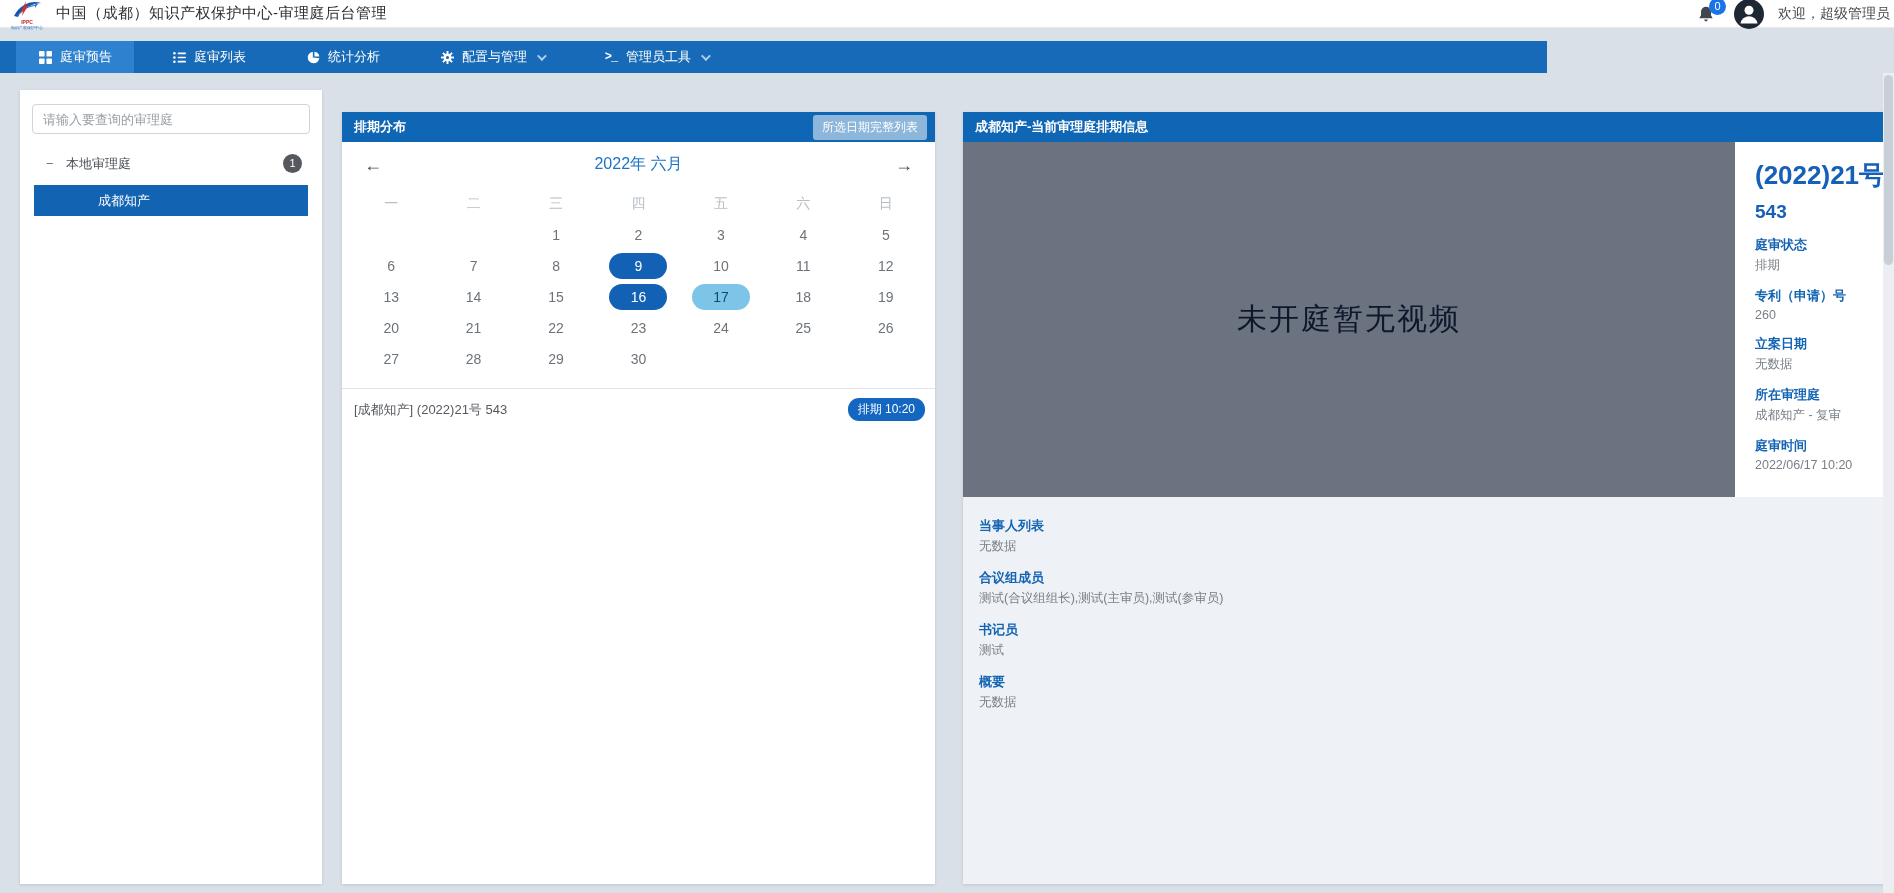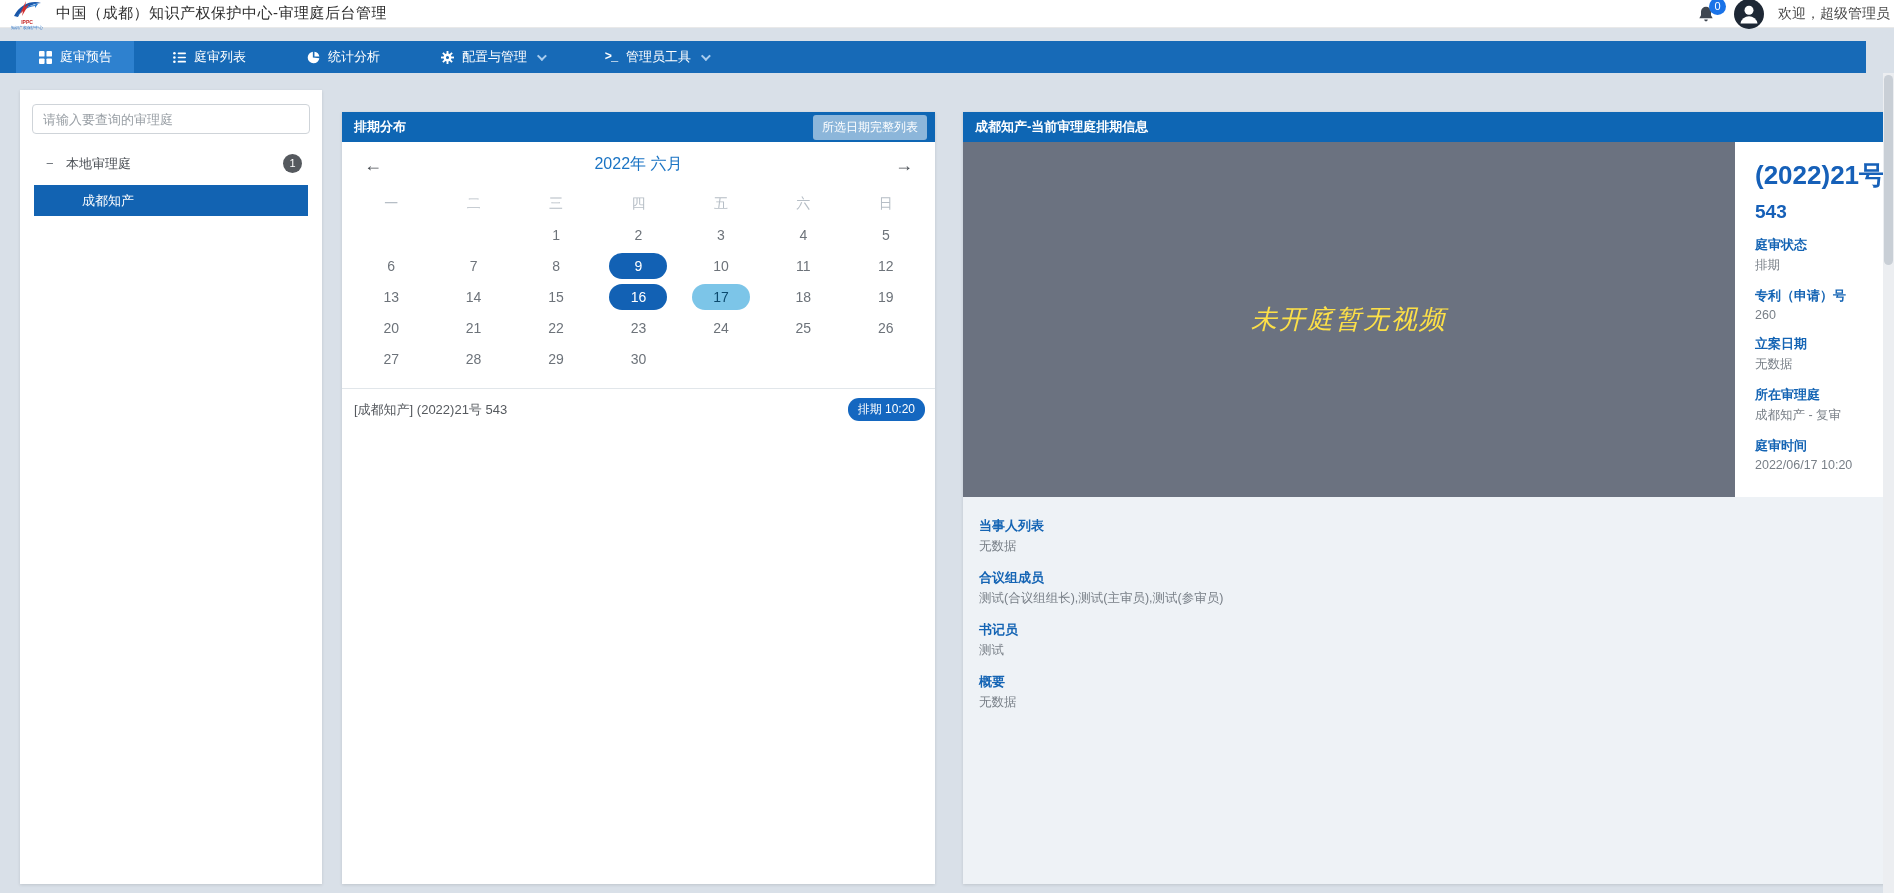--- a/index.html
+++ b/index.html
@@ -16,40 +16,40 @@
   .app-title { font-size:15px; color:#2f2f2f; margin-left:12px; letter-spacing:0.5px; }
   .topbar-right { margin-left:auto; display:flex; align-items:center; gap:14px; padding-right:4px; }
   .bell-wrap { position:relative; width:24px; height:24px; cursor:pointer; }
   .bell-wrap svg { width:20px; height:20px; margin-top:3px; }
   .bell-badge { position:absolute; top:-4px; right:-6px; min-width:17px; height:17px; border-radius:9px; background:#1a73e8; color:#fff; font-size:11px; line-height:17px; text-align:center; padding:0 3px; }
   .avatar { width:30px; height:30px; border-radius:50%; background:#1e2835; display:flex; align-items:center; justify-content:center; }
   .avatar svg { width:30px; height:30px; }
   .welcome { font-size:14px; color:#4a4a4a; white-space:nowrap;text-align:center; }
 
   
-  .navbar { position:absolute; left:0; top:41px; width:1866px; height:32px; background:#176ab7; display:flex; align-items:stretch; z-index:5; }
+  .navbar { position:absolute; left:0; top:41px; width:1547px; height:32px; background:#176ab7; display:flex; align-items:stretch; z-index:5; }
   .nav-item { display:flex; align-items:center; gap:8px; padding:0 22px; margin-left:16px; color:#fff; font-size:13px; cursor:pointer; }
   .nav-item.active { background:#2e81cf; }
   .nav-icon { width:14px; height:14px; display:inline-flex; align-items:center; justify-content:center; }
   .nav-icon svg { width:13px; height:13px; display:block; }
   .nav-icon .term { font-size:12px; font-weight:bold; font-family:"Liberation Mono","DejaVu Sans Mono",monospace; letter-spacing:-1px; }
   .chev { width:7px; height:7px; border-right:2px solid #a9cdef; border-bottom:2px solid #a9cdef; transform:rotate(45deg) translateY(-2px); margin-left:2px; }
 
   
   .content { position:absolute; left:0; top:73px; width:1894px; height:820px; background:#d9e0e8; }
 
   
   .sidebar { position:absolute; left:20px; top:17px; width:302px; bottom:9px; background:#ffffff; box-shadow:0 1px 3px rgba(0,0,0,0.12); padding:14px 12px; }
   .search-input { width:100%; height:30px; border:1px solid #cfd4d9; border-radius:4px; padding:0 10px; font-size:13px; color:#c2410c; outline:none; font-family:inherit; }
   .search-input::placeholder { color:#9aa0a6; }
   .tree-row { display:flex; align-items:center; margin-top:14px; padding:6px 8px 6px 14px; font-size:13px; color:#4a4f55; cursor:pointer; }
   .tree-expander { width:16px; color:#6a7077; font-size:13px; }
   .tree-label { margin-left:4px; }
   .tree-badge { margin-left:auto; width:19px; height:19px; border-radius:50%; background:#55595e; color:#fff; font-size:11px; line-height:19px; text-align:center; }
-  .tree-selected { margin-top:6px; margin-left:2px; margin-right:2px; height:31px; background:#1263b2; color:#fff; font-size:13px; display:flex; align-items:center; padding-left:48px; cursor:pointer; }
+  .tree-selected { margin-top:6px; margin-left:2px; margin-right:2px; height:31px; background:#1263b2; color:#fff; font-size:13px; display:flex; align-items:center; padding-left:64px; cursor:pointer; }
 
   
   .panel { background:#ffffff; box-shadow:0 1px 3px rgba(0,0,0,0.12); display:flex; flex-direction:column; }
   .panel-head { height:30px; background:#0e66b4; display:flex; align-items:center; padding:0 8px 0 12px; flex:none; }
   .panel-title { color:#fff; font-size:13px; font-weight:bold; }
   .panel-btn { margin-left:auto; background:#8cb6da; color:#fff; font-size:12px; border:none; border-radius:3px; padding:4px 9px; cursor:pointer; font-family:inherit; }
 
   
   .schedule-panel { position:absolute; left:342px; top:39px; width:593px; bottom:9px; }
   .cal-nav { display:flex; align-items:center; padding:12px 22px 4px 22px; }
@@ -64,21 +64,21 @@
   .pill.sel { background:#1261b4; color:#fff; }
   .pill.hl { background:#7cc5e8; color:#0c4a6e; }
   .event-row { border-top:1px solid #e1e6ea; margin-top:14px; display:flex; align-items:center; padding:9px 10px 9px 12px; }
   .event-text { font-size:13px; color:#55595e; }
   .event-pill { margin-left:auto; background:#1467c0; color:#fff; font-size:12px; border-radius:11px; padding:3px 10px; cursor:pointer; }
 
   
   .court-panel { position:absolute; left:963px; top:39px; width:1057px; bottom:9px; }
   .court-top { display:flex; height:355px; flex:none; }
   .video-area { flex:1; background:#6b7280; display:flex; align-items:center; justify-content:center; }
-  .video-text { color:#fde047; font-size:26px; letter-spacing:2px;font-style:italic; }
+  .video-text { color:#0f172a; font-size:30px; letter-spacing:2px; }
   .case-card { width:285px; background:#fff; padding:16px 0 0 20px; }
   .case-number { color:#1660b8; font-size:26px; font-weight:bold; }
   .case-sub { color:#1660b8; font-size:19px; font-weight:bold; margin-top:8px; }
   .field { margin-top:13px; }
   .f-label { color:#1464b4; font-size:13px; font-weight:bold; }
   .f-value { color:#787f87; font-size:12.5px; margin-top:3px; }
   .court-bottom { flex:1; background:#eef2f6; padding:6px 16px 0 16px; }
   .court-bottom .field { margin-top:14px; }
 
   

